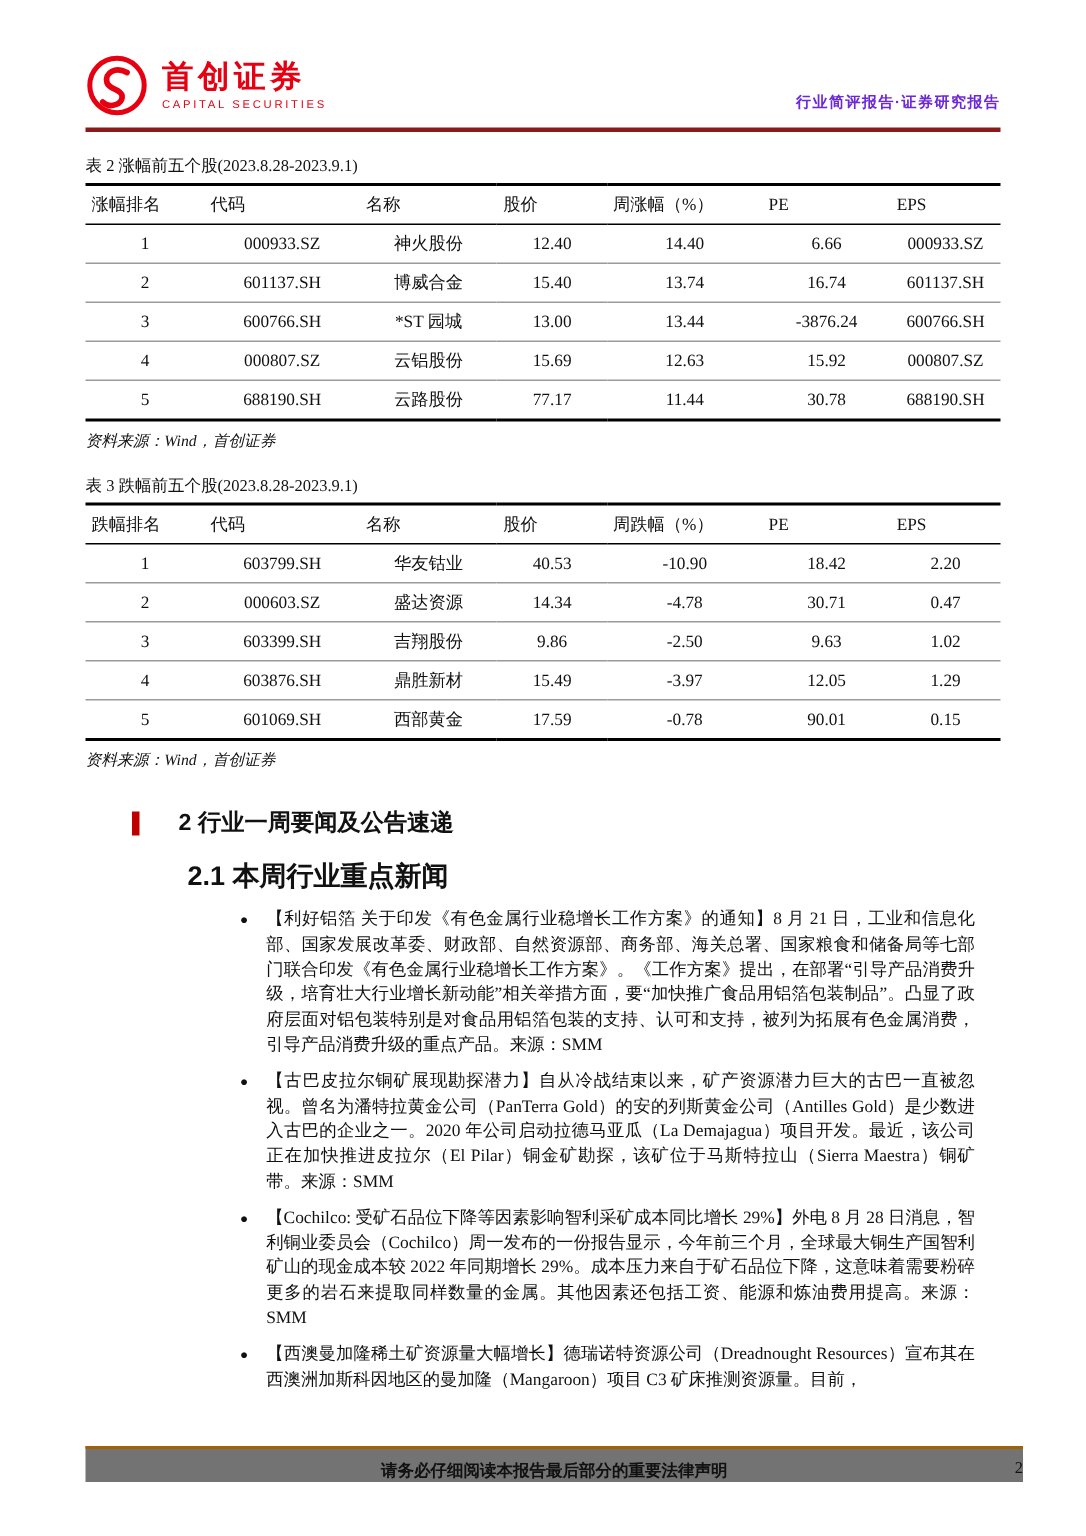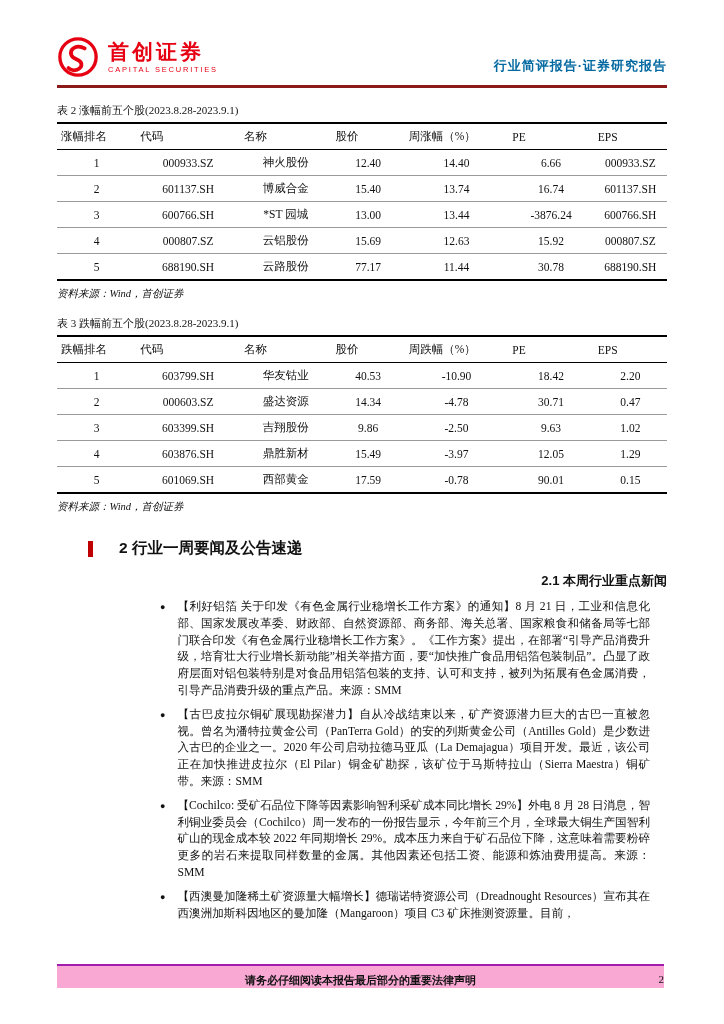--- a/index.html
+++ b/index.html
@@ -7,22 +7,22 @@
         padding:36px 57px 16px;background:#fff;color:#111;overflow:hidden;
         font-family:"Liberation Serif","DejaVu Serif",serif;}
   
   .hdr{display:flex;justify-content:space-between;align-items:flex-end;}
   .brand{display:flex;align-items:center;gap:9px;}
   .logo-svg{width:42px;height:42px;flex:0 0 auto;}
   .brand-cn{font-family:"Liberation Sans",sans-serif;font-weight:bold;font-size:21px;
             color:#e60012;letter-spacing:3px;line-height:1.1;}
   .brand-en{font-family:"Liberation Sans",sans-serif;font-size:7.5px;color:#e60012;
             letter-spacing:1.8px;margin-top:2px;}
-  .rpt-type{font-family:"Liberation Sans",sans-serif;font-weight:bold;font-size:13px;
-            color:#0369a1;padding-bottom:3px;letter-spacing:1px;}
+  .rpt-type{font-family:"Liberation Sans",sans-serif;font-weight:bold;font-size:10px;
+            color:#6d28d9;padding-bottom:3px;letter-spacing:1px;}
   .rule{border-top:3px solid #8b1a1a;margin-top:7px;}
   
   .intro{margin:13px 0 8px 98px;width:512px;font-size:12.5px;line-height:17px;
          text-align:justify;text-indent:56px;}
   
   .tbl-caption{font-size:11px;margin:15px 0 4px;}
   .data-tbl{width:100%;border-collapse:collapse;font-size:11.5px;
             border-top:2px solid #000;border-bottom:2px solid #000;}
   .data-tbl th{font-weight:normal;padding:5px 4px;border-bottom:1.5px solid #000;text-align:left;}
   .data-tbl td{padding:5px 4px;text-align:center;border-bottom:1px solid #9a9a9a;}
@@ -30,29 +30,29 @@
   .data-tbl th:nth-child(1){width:13%;} .data-tbl th:nth-child(2){width:17%;}
   .data-tbl th:nth-child(3){width:15%;} .data-tbl th:nth-child(4){width:12%;}
   .data-tbl th:nth-child(5){width:17%;} .data-tbl th:nth-child(6){width:14%;}
   .data-tbl th:nth-child(7){width:12%;}
   .src{font-size:10.5px;font-style:italic;margin-top:6px;}
   
   .sec-title{display:flex;align-items:center;gap:26px;margin:24px 0 0 31px;
              font-family:"Liberation Sans",sans-serif;font-weight:bold;font-size:15.5px;}
   .sec-bar{width:5px;height:16px;background:#c00000;display:inline-block;}
   .sub-title{margin:13px 0 9px 68px;font-family:"Liberation Sans",sans-serif;
-             font-weight:bold;font-size:13px;text-align:right;}
+             font-weight:bold;font-size:18px;}
   
   .news{margin-left:103px;width:490px;}
   .news-item{display:flex;align-items:flex-start;margin-bottom:7px;}
   .dot{font-size:9px;line-height:17px;margin-right:12px;flex:0 0 auto;}
   .news-text{margin:0;font-size:11.6px;line-height:16.8px;text-align:justify;}
   
-  .foot{position:absolute;left:57px;right:60px;bottom:36px;border-top:2px solid #a21caf;
-        padding-top:7px;background:#f9a8d4;}
+  .foot{position:absolute;left:57px;right:42px;bottom:36px;border-top:2px solid #a16207;
+        padding-top:7px;background:#737373;}
   .f-text{text-align:center;font-weight:bold;font-size:11px;}
   .f-page{position:absolute;right:0;top:7px;font-size:11px;}
 </style>
 </head>
 <body>
 
 <div class="page">
 
   <header class="hdr">
     <div class="brand">

